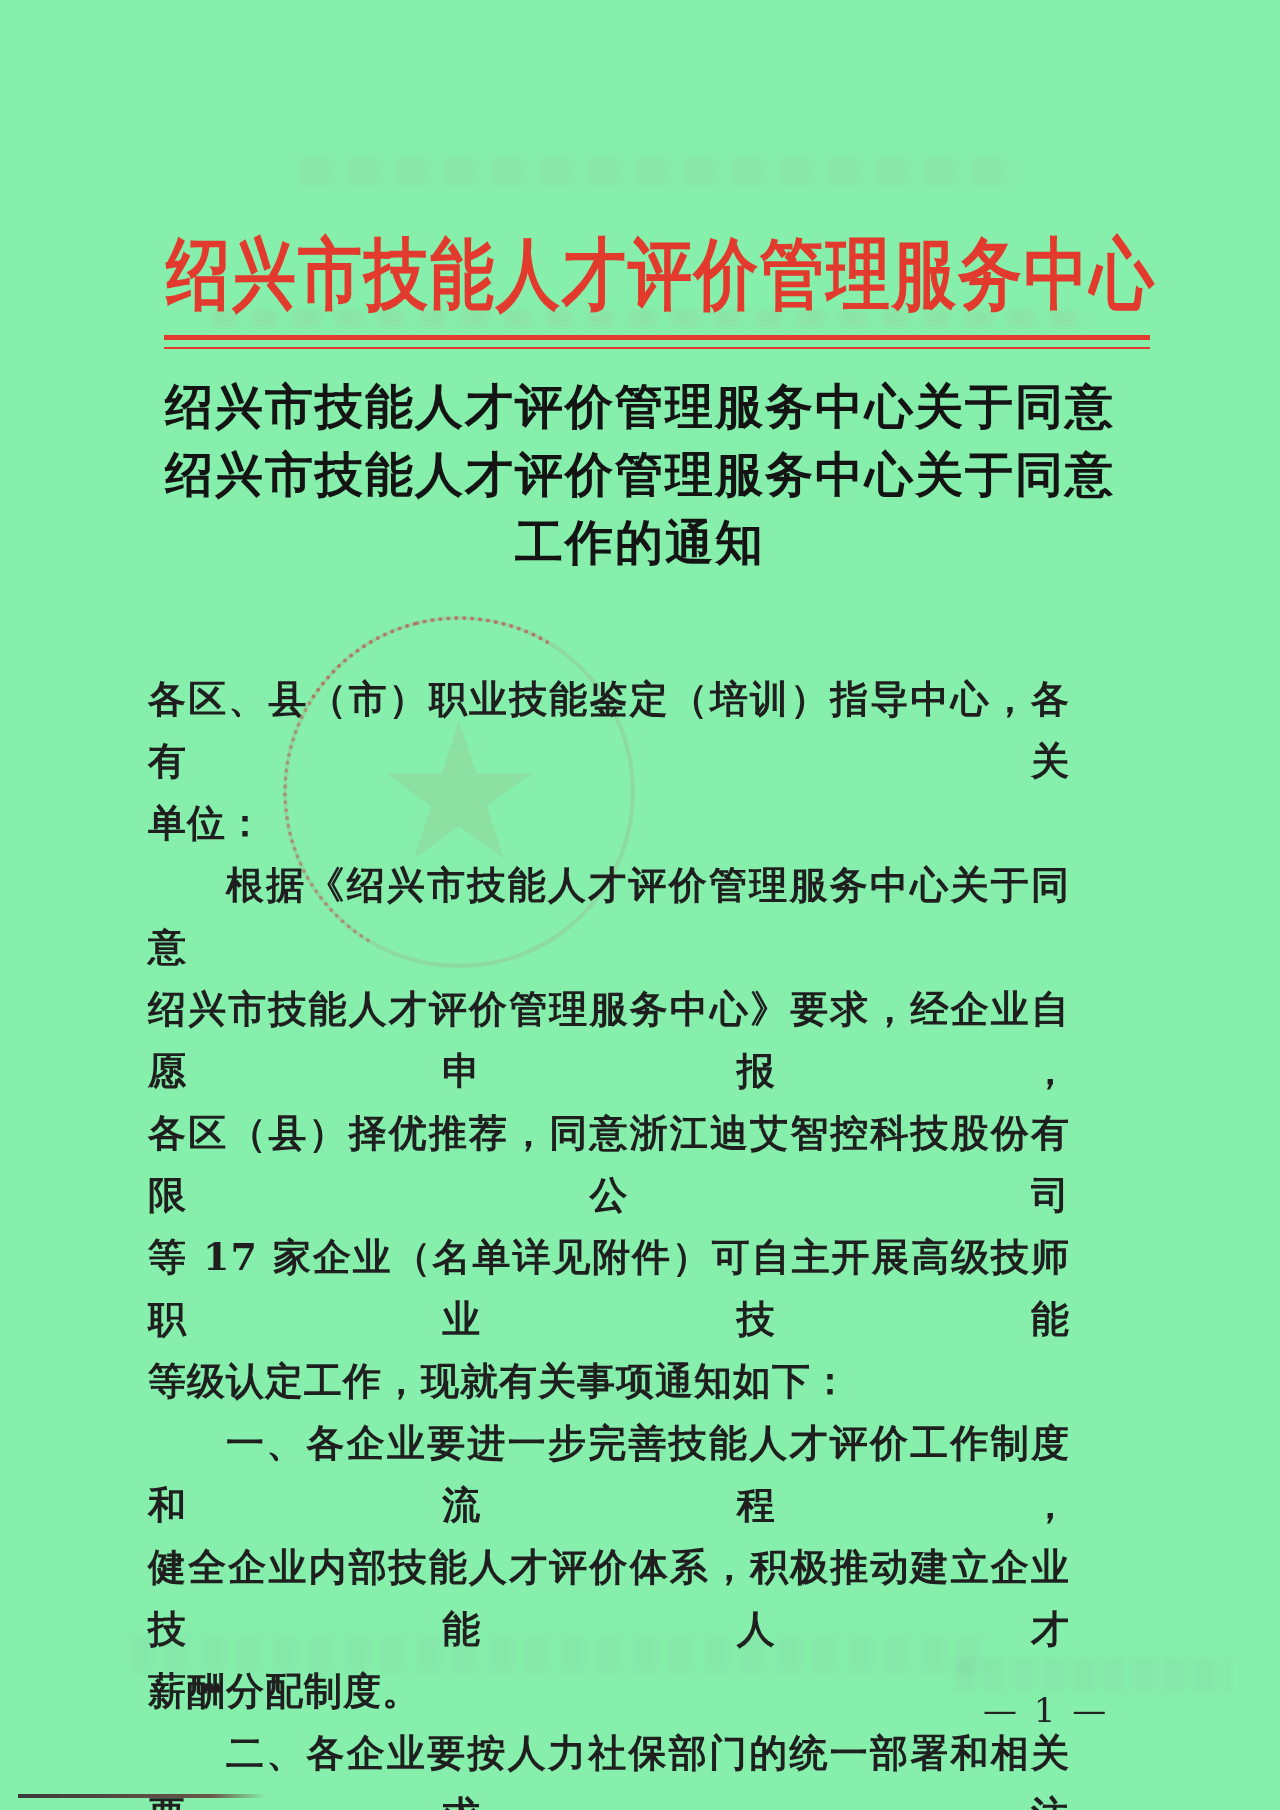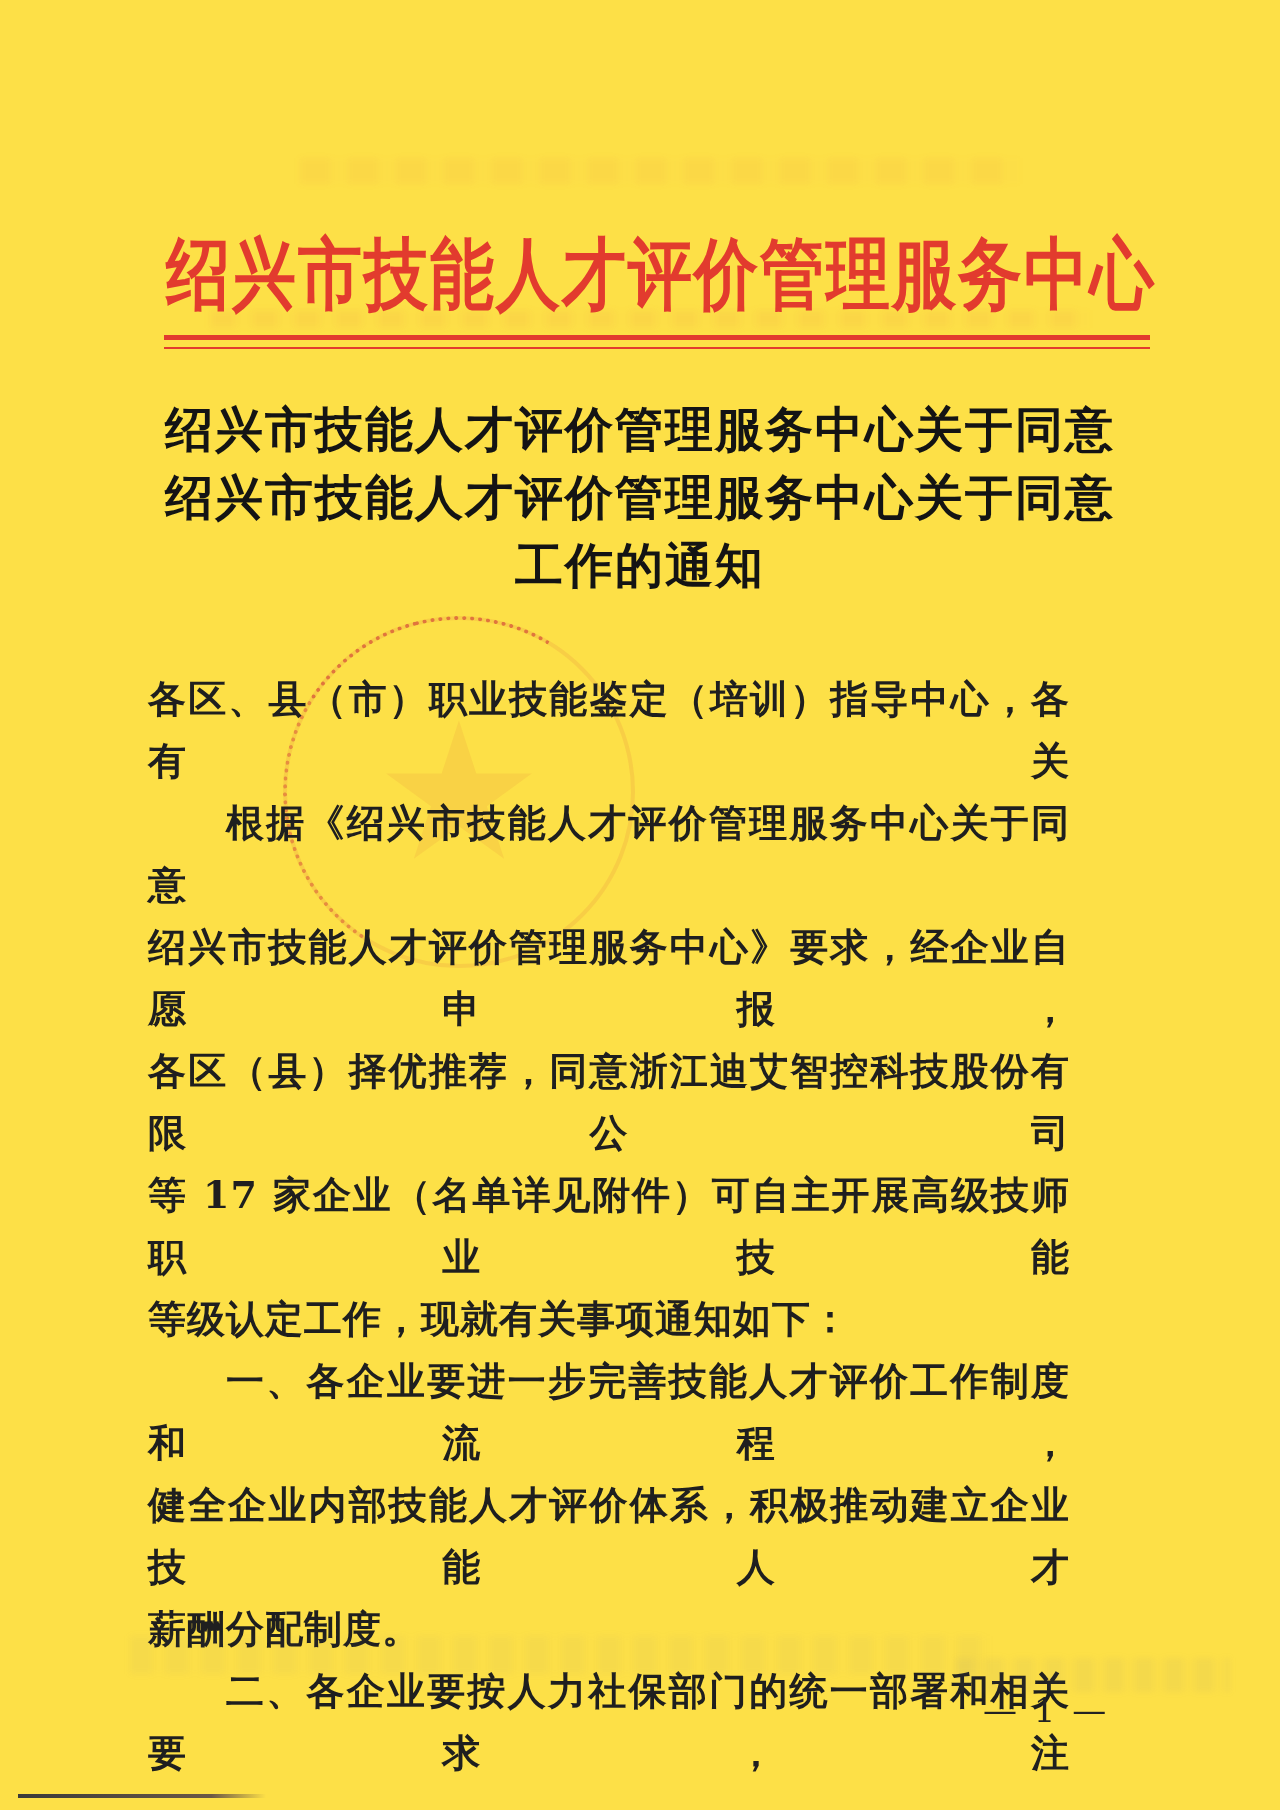--- a/index.html
+++ b/index.html
@@ -5,21 +5,21 @@
   :root{
     --red:#e23b2e;
     --seal:205,45,55;
     --ink:#1f1f1f;
   }
   html,body{margin:0;padding:0;background:#e9e9e9;}
   .page{
     position:relative;
     width:1280px;height:1810px;
     margin:0 auto;
-    background:#fde047;
+    background:#86efac;
     overflow:hidden;
     font-family:"DejaVu Serif","Liberation Serif",serif;
   }
   
   .org-title{
     position:absolute;
     top:222px;left:166px;width:986px;
     text-align:center;
     font-size:64px;font-weight:bold;
     letter-spacing:2px;
@@ -27,21 +27,21 @@
     white-space:nowrap;
     transform:scaleY(1.22);
     transform-origin:center top;
   }
   .red-line{position:absolute;left:164px;width:986px;background:var(--red);}
   .red-line.thick{top:335px;height:5px;}
   .red-line.thin{top:347px;height:2px;}
   
   .doc-title{
     position:absolute;
-    top:395px;left:0;width:1280px;
+    top:372px;left:0;width:1280px;
     text-align:center;
     font-size:48px;line-height:68px;
     font-weight:bold;letter-spacing:2px;
     color:#141414;
   }
   
   .seal{
     position:absolute;
     left:283px;top:616px;
     width:344px;height:344px;
@@ -132,20 +132,21 @@
     <div>工作的通知</div>
   </div>
 
   <div class="seal">
     <div class="seal-arc"></div>
     <div class="seal-star">★</div>
   </div>
 
   <div class="body-text">
     <div class="ln jl">各区、县（市）职业技能鉴定（培训）指导中心，各有关</div>
+    <div class="ln">单位：</div>
     <div class="ln jl il">根据《绍兴市技能人才评价管理服务中心关于同意</div>
     <div class="ln jl">绍兴市技能人才评价管理服务中心》要求，经企业自愿申报，</div>
     <div class="ln jl">各区（县）择优推荐，同意浙江迪艾智控科技股份有限公司</div>
     <div class="ln jl">等 17 家企业（名单详见附件）可自主开展高级技师职业技能</div>
     <div class="ln">等级认定工作，现就有关事项通知如下：</div>
     <div class="ln jl il">一、各企业要进一步完善技能人才评价工作制度和流程，</div>
     <div class="ln jl">健全企业内部技能人才评价体系，积极推动建立企业技能人才</div>
     <div class="ln">薪酬分配制度。</div>
     <div class="ln jl il">二、各企业要按人力社保部门的统一部署和相关要求，注</div>
 

